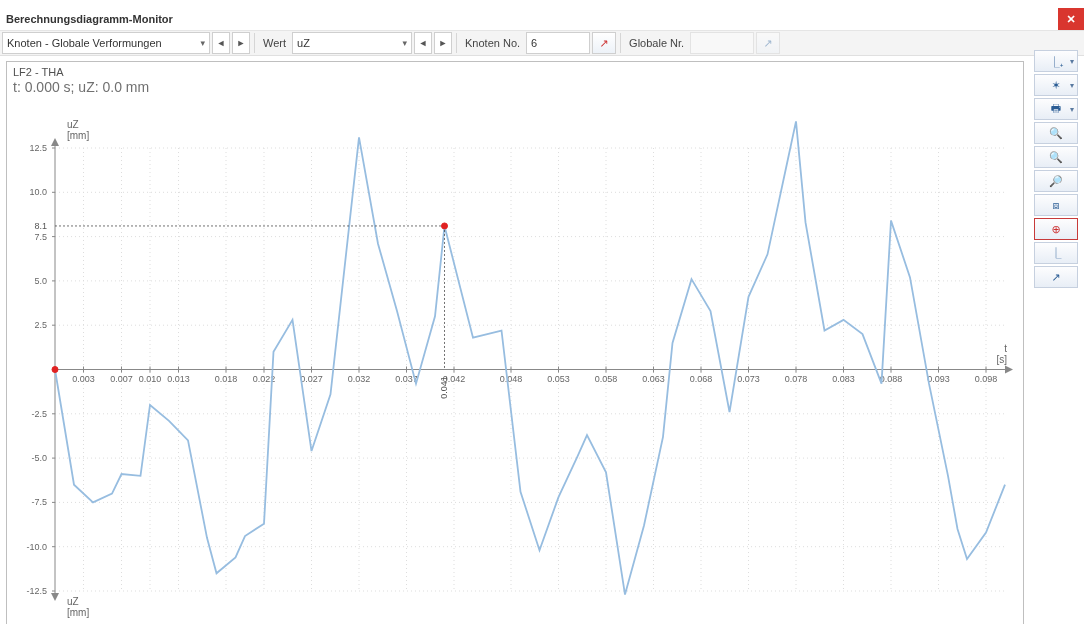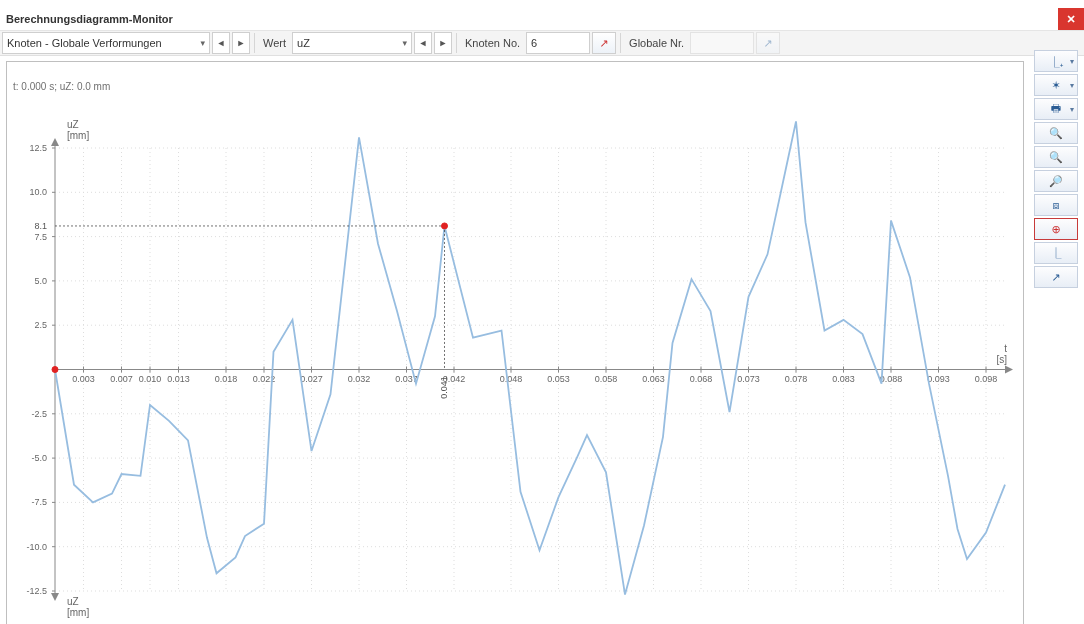--- a/index.html
+++ b/index.html
@@ -105,21 +105,22 @@
       <span>⎿</span>
     </div>
   <div class="rt-btn">
       <span>↗</span>
     </div>
 </div>
 
 <div class="content">
   <div class="plotbox">
     <div class="header-lines">
-      <div style="font-size:10px;margin-top:15px;color:#707070">t: 0.000 s; uZ: 0.0 mm</div>
+      <div>LF2 - THA</div>
+      <div style="font-size:14px;margin-top:1px;color:#707070">t: 0.000 s; uZ: 0.0 mm</div>
     </div>
     <svg id="chart-svg" width="100%" height="100%" style="position:absolute;left:0;top:0">
         <line x1="48" x2="998" y1="529" y2="529" class="grid" stroke="#ddd" stroke-dasharray="1 3"></line>
         <line x1="48" x2="998" y1="484.7" y2="484.7" class="grid" stroke="#ddd" stroke-dasharray="1 3"></line>
         <line x1="48" x2="998" y1="440.40000000000003" y2="440.40000000000003" class="grid" stroke="#ddd" stroke-dasharray="1 3"></line>
         <line x1="48" x2="998" y1="396.09999999999997" y2="396.09999999999997" class="grid" stroke="#ddd" stroke-dasharray="1 3"></line>
         <line x1="48" x2="998" y1="351.8" y2="351.8" class="grid" stroke="#ddd" stroke-dasharray="1 3"></line>
         <line x1="48" x2="998" y1="263.20000000000005" y2="263.20000000000005" class="grid" stroke="#ddd" stroke-dasharray="1 3"></line>
         <line x1="48" x2="998" y1="218.9" y2="218.9" class="grid" stroke="#ddd" stroke-dasharray="1 3"></line>
         <line x1="48" x2="998" y1="174.59999999999997" y2="174.59999999999997" class="grid" stroke="#ddd" stroke-dasharray="1 3"></line>

